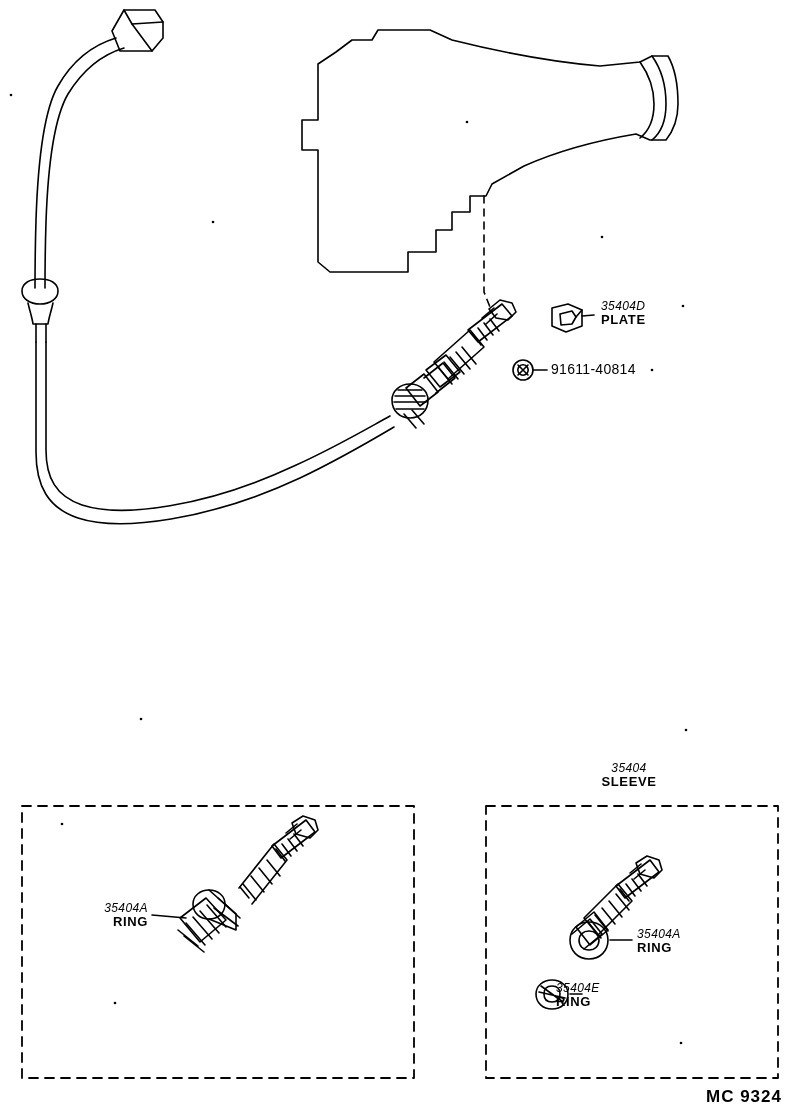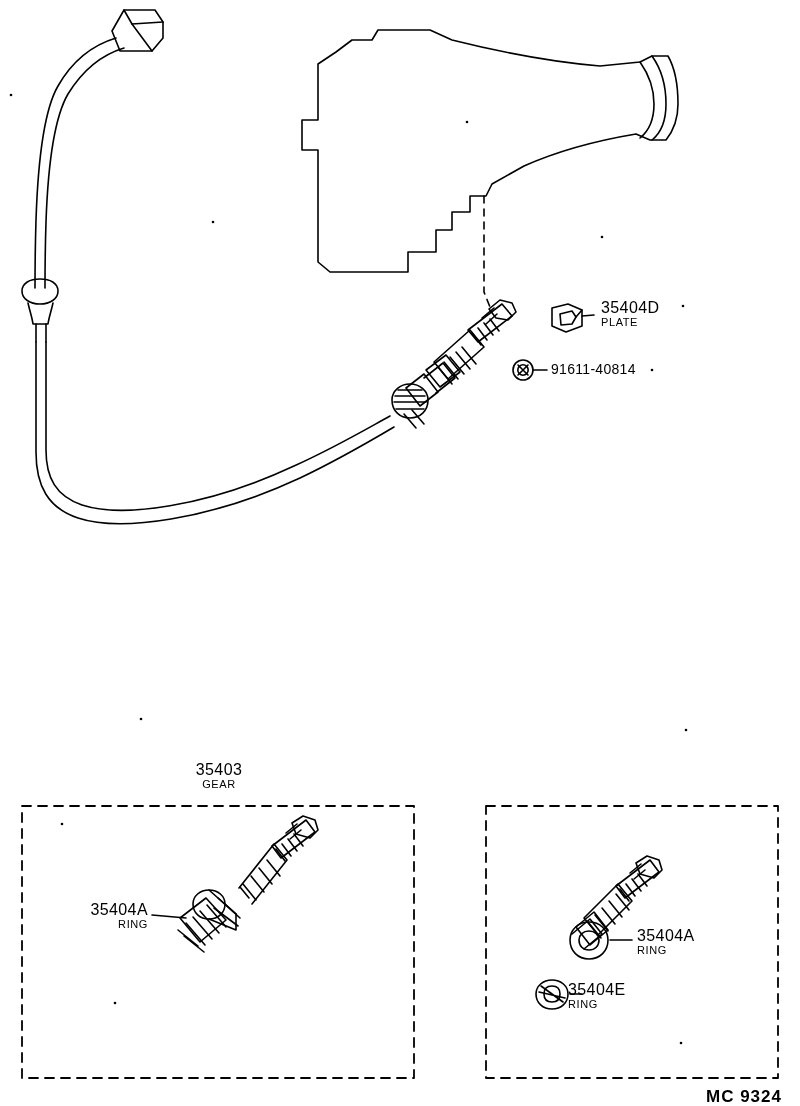--- a/index.html
+++ b/index.html
@@ -27,28 +27,30 @@
     width: 800px;
     height: 1106px;
   }
   .lbl {
     position: absolute;
     white-space: nowrap;
     line-height: 1.0;
   }
   .lbl .num {
     display: block;
-    font-size: 16px;
+    font-size: 12px;
     letter-spacing: 0.4px;
+    font-style: italic;
   }
   .lbl .sub {
     display: block;
-    font-size: 11px;
+    font-size: 13px;
     letter-spacing: 0.6px;
     margin-top: 1px;
+    font-weight: bold;
   }
   .lbl.center { text-align: center; }
   .lbl.right  { text-align: right; }
   .lbl.left   { text-align: left; }
   .bolt-label {
     position: absolute;
     font-size: 14px;
     letter-spacing: 0.3px;
   }
   .sheet-code {
@@ -198,36 +200,36 @@
     </g>
   </svg>
 
   <div class="lbl left" style="left:601px; top:300px;">
     <span class="num">35404D</span>
     <span class="sub">PLATE</span>
   </div>
 
   <div class="bolt-label" style="left:551px; top:361px;">91611-40814</div>
 
-  <div class="lbl center" style="left:124px; top:762px; width:190px;">
-    <span class="num">35403</span>
-    <span class="sub">GEAR</span>
-  </div>
 
   <div class="lbl right" style="left:20px; top:902px; width:128px;">
     <span class="num">35404A</span>
     <span class="sub">RING</span>
   </div>
 
+  <div class="lbl center" style="left:534px; top:762px; width:190px;">
+    <span class="num">35404</span>
+    <span class="sub">SLEEVE</span>
+  </div>
 
   <div class="lbl left" style="left:637px; top:928px;">
     <span class="num">35404A</span>
     <span class="sub">RING</span>
   </div>
 
-  <div class="lbl left" style="left:568px; top:982px;">
+  <div class="lbl left" style="left:556px; top:982px;">
     <span class="num">35404E</span>
     <span class="sub">RING</span>
   </div>
 
   <div class="sheet-code" style="left:706px; top:1087px;">MC 9324</div>
 
 </div>
 
 </body></html>

